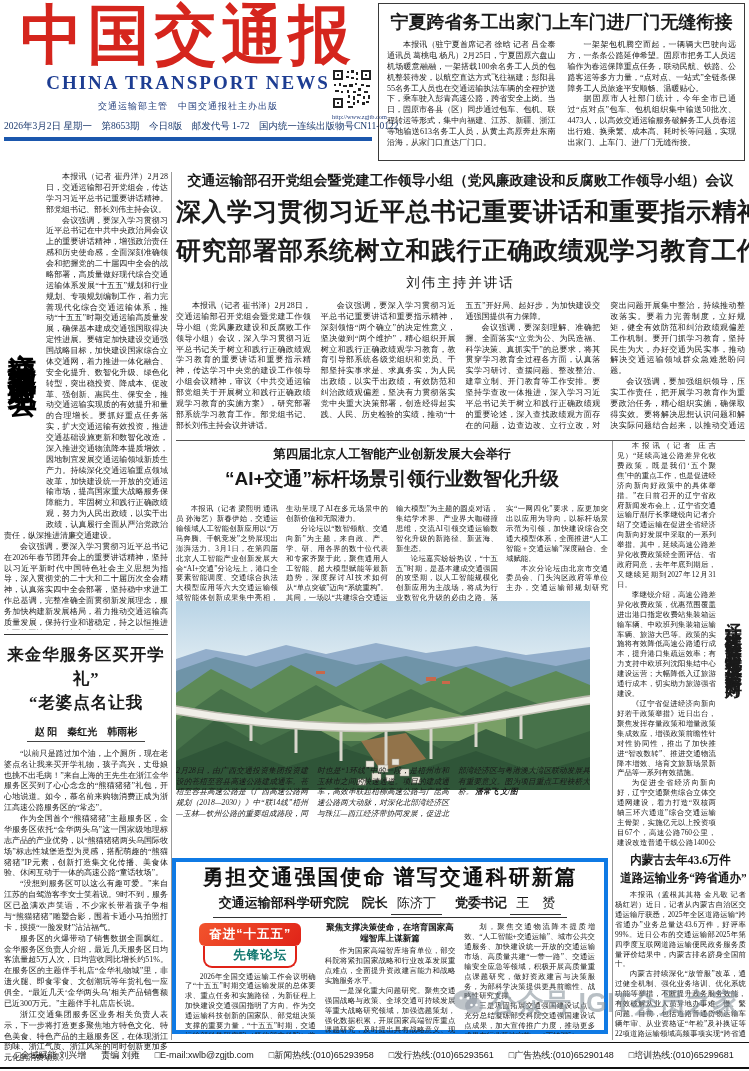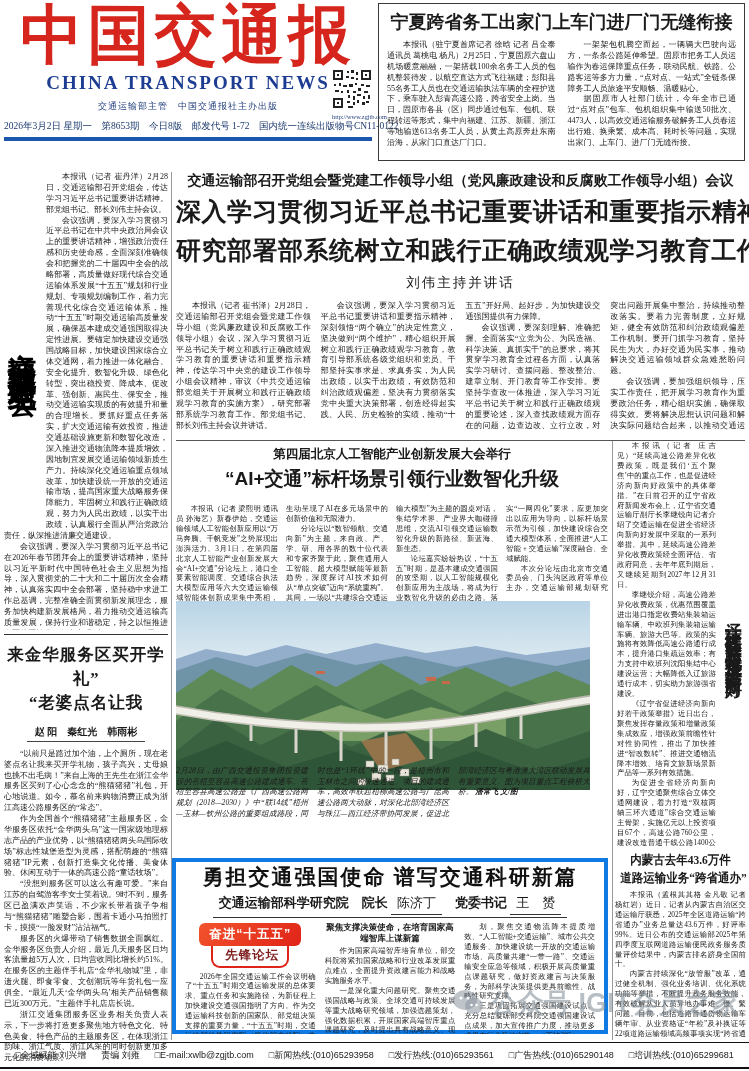--- a/index.html
+++ b/index.html
@@ -81,22 +81,22 @@
   .ky-byline span{display:inline-block;font-size:13px;border-bottom:1px solid #333;padding:0 6px 2px;}
   .ky-byline b{font-weight:bold;}
   .ky-cols{display:flex;gap:9px;height:112px;overflow:hidden;}
   .ky-col{flex:1;overflow:hidden;}
   .ky-sub{font-size:8.5px;font-weight:bold;text-align:center;line-height:1.3;margin-bottom:2px;
           font-family:"Liberation Sans",sans-serif;}
   .badge{width:102px;margin:1px auto 4px;}
   .badge-top{background:linear-gradient(135deg,#f2542d,#e02318);color:#fff;font-weight:900;
              font-size:12.5px;text-align:center;border-radius:6px;padding:3px 0;
              font-family:"Liberation Sans",sans-serif;letter-spacing:1px;}
-  .badge-bot{border:2px solid #e02318;border-top:none;border-radius:0 0 9px 9px;color:#7f1d1d;
-             font-weight:900;font-size:12.5px;text-align:right;padding:1px 8px 2px 0;margin:0 12px;
+  .badge-bot{border:2px solid #e02318;border-top:none;border-radius:0 0 9px 9px;color:#0f766e;
+             font-weight:900;font-size:12.5px;text-align:right;padding:1px 8px 2px 0;margin:0 4px;
              font-family:"Liberation Sans",sans-serif;letter-spacing:1px;}
   
   .footer{position:absolute;left:0;top:1042px;width:749px;height:24px;border-top:1.5px solid #111;
           border-bottom:2.5px solid #111;display:flex;align-items:center;justify-content:center;
           gap:15px;font-size:9px;white-space:nowrap;font-family:"Liberation Sans",sans-serif;}
   
   .watermark{position:absolute;left:452px;top:985px;display:flex;align-items:center;gap:6px;
              color:rgba(125,138,148,.55);font-size:27px;font-weight:900;z-index:6;
              font-family:"Liberation Sans",sans-serif;pointer-events:none;white-space:nowrap;}
 </style>

